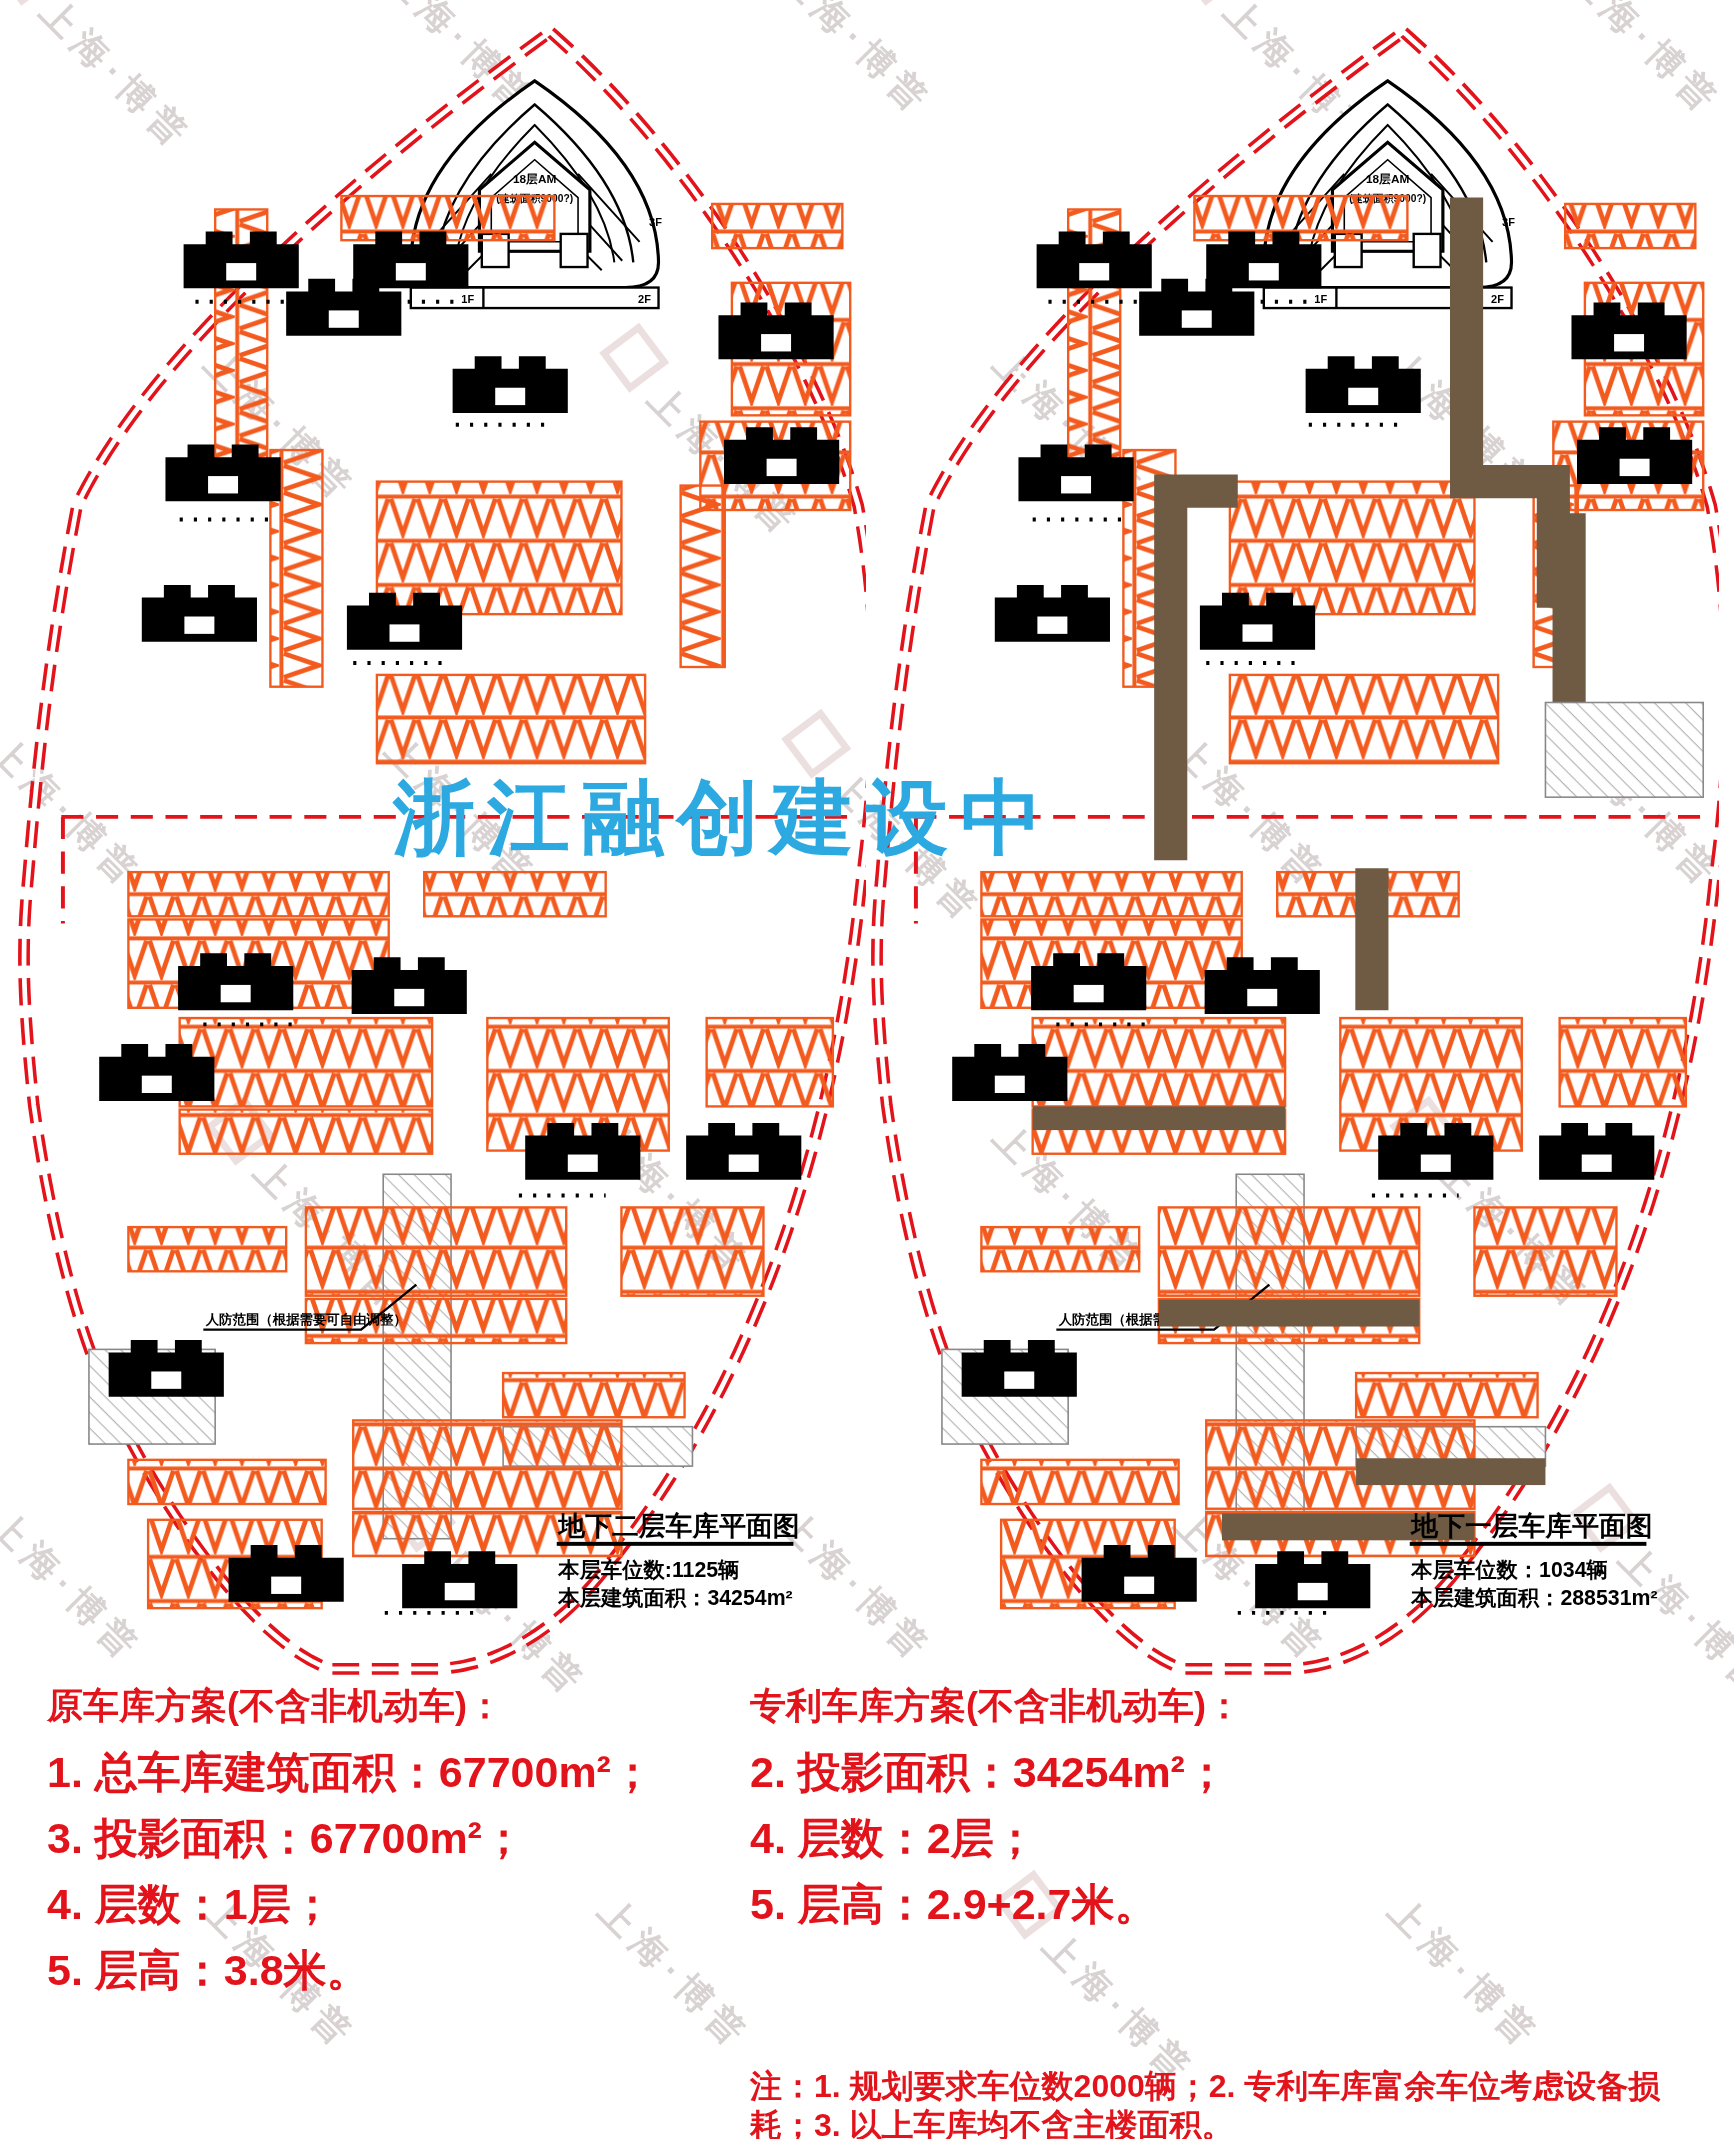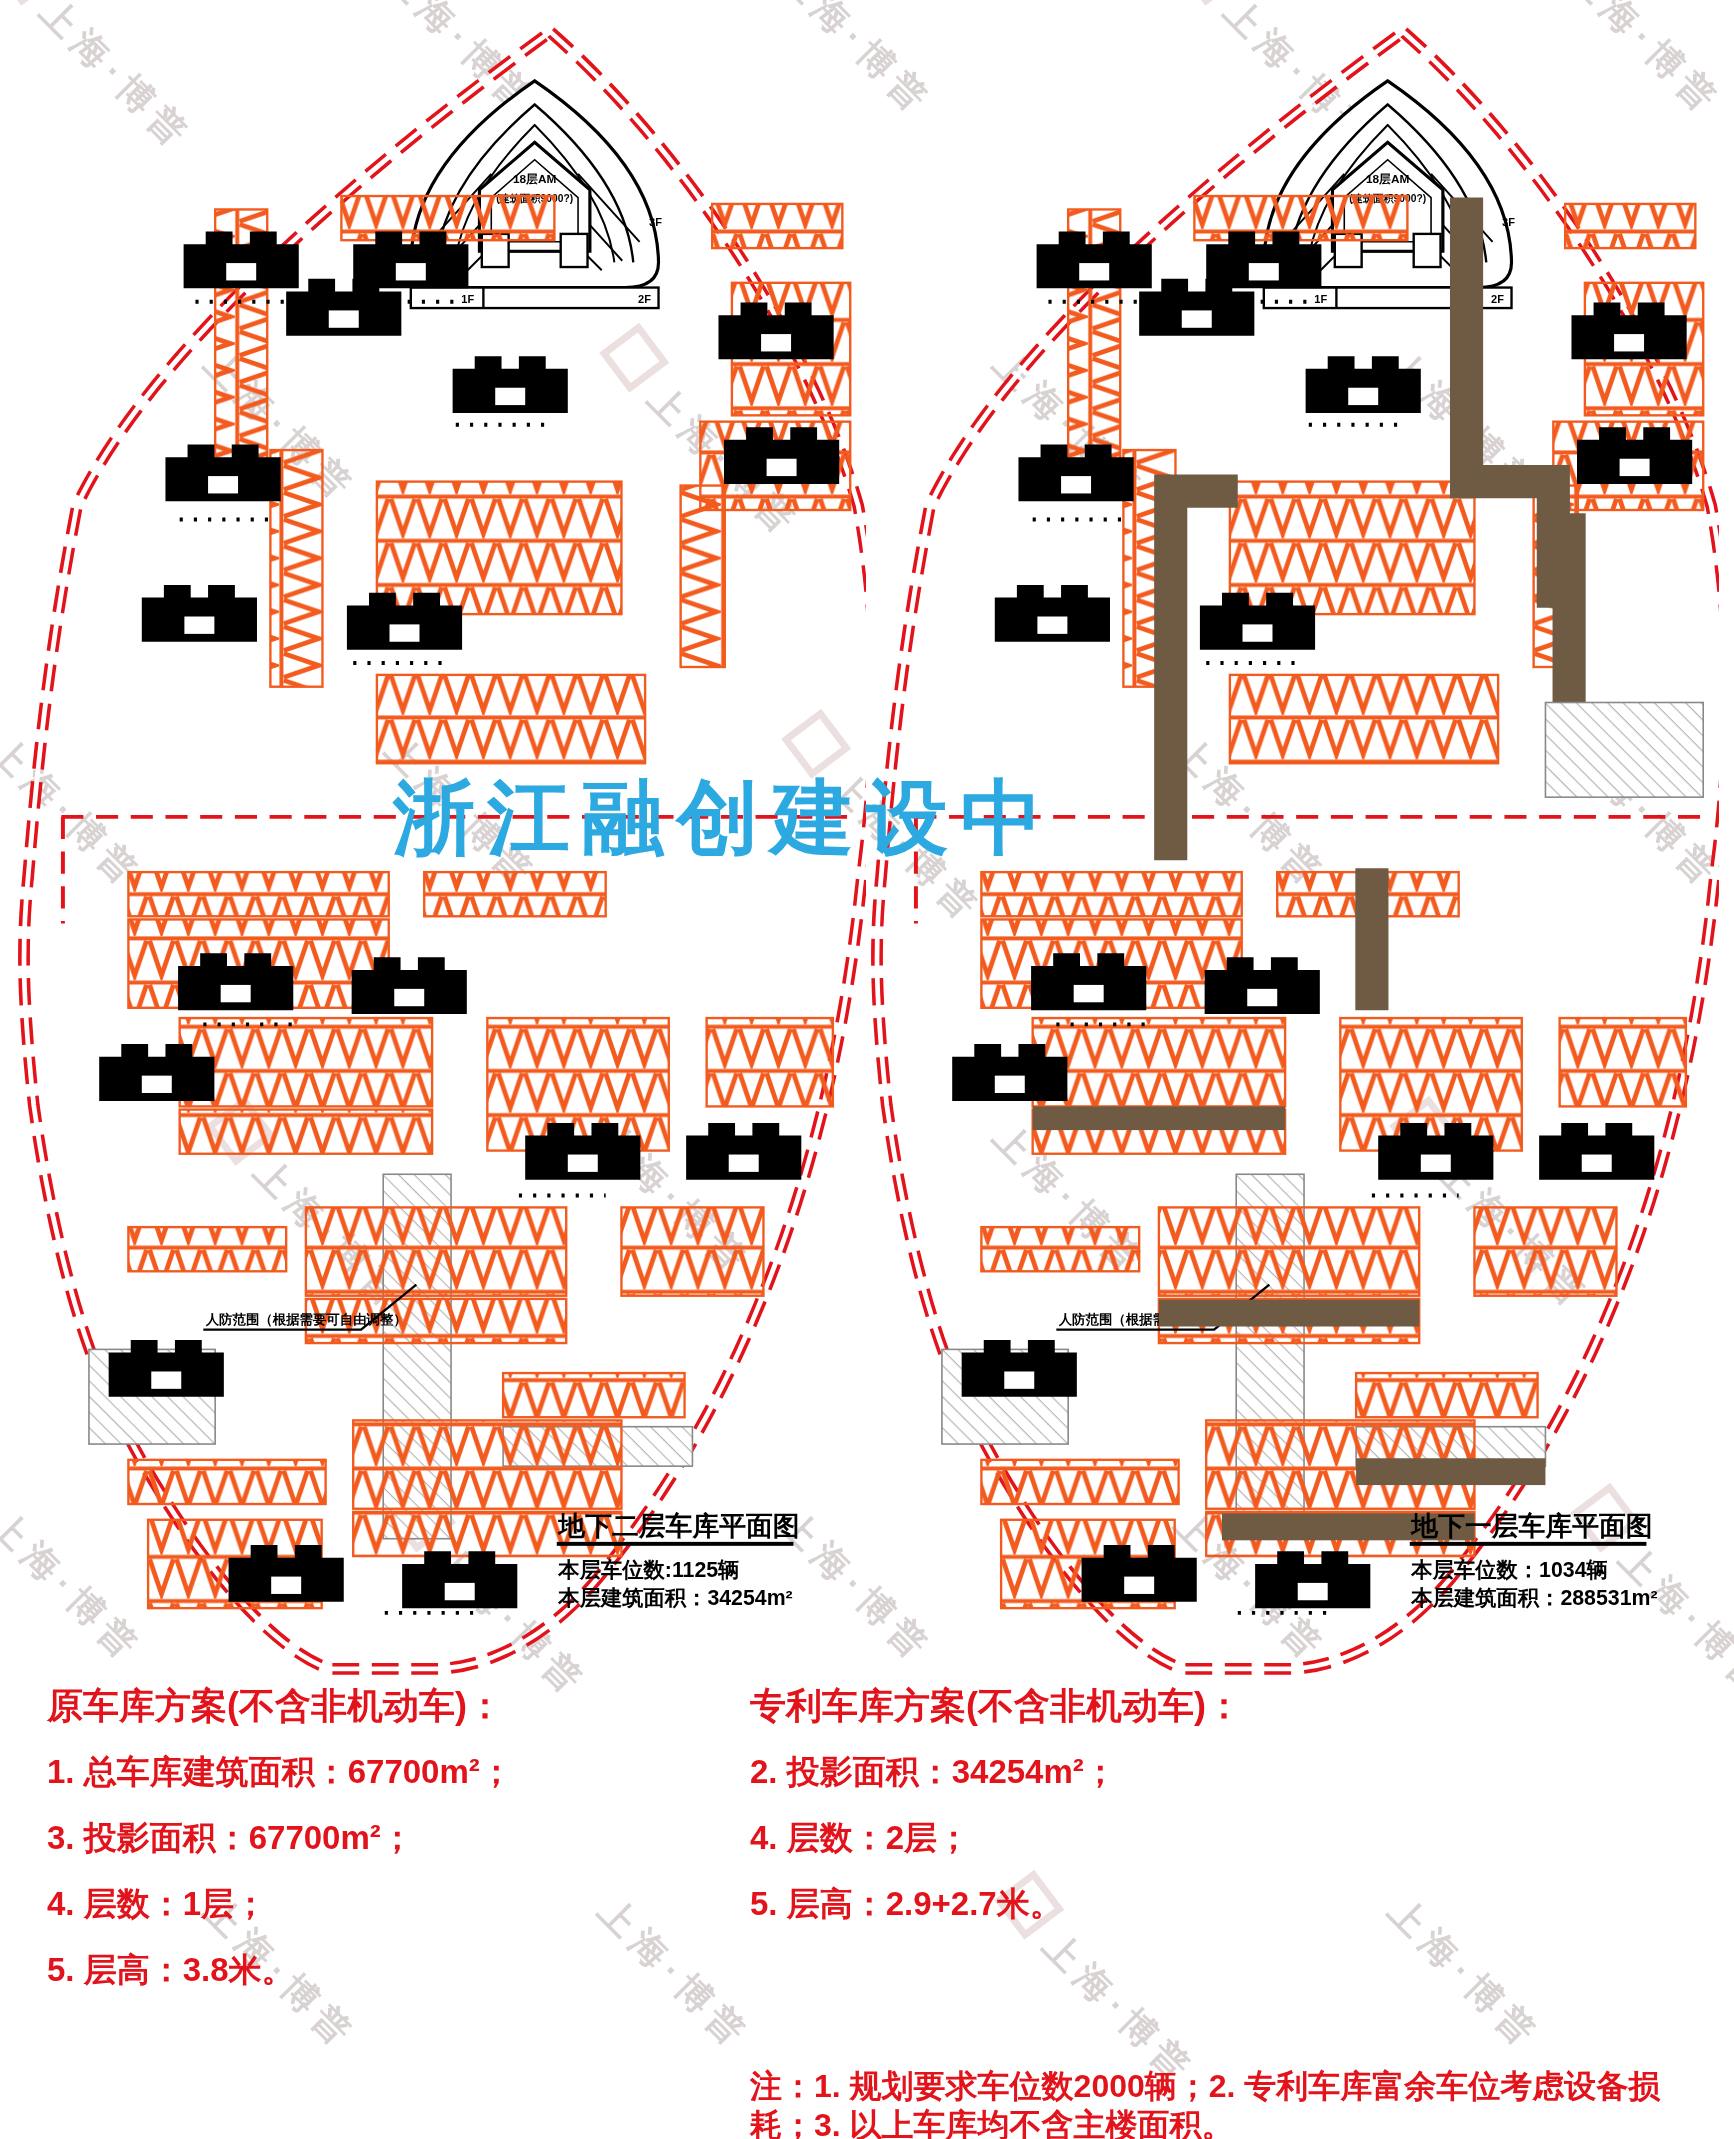--- a/index.html
+++ b/index.html
@@ -26,21 +26,21 @@
   .ann{font:bold 17px "Liberation Sans","DejaVu Sans",sans-serif;fill:#000;}
   .twr1{font:bold 15px "Liberation Sans","DejaVu Sans",sans-serif;fill:#000;text-anchor:middle;}
   .twr2{font:bold 13px "Liberation Sans","DejaVu Sans",sans-serif;fill:#000;text-anchor:middle;}
   .flr{font:bold 14px "Liberation Sans","DejaVu Sans",sans-serif;fill:#000;}
   
   .blue-overlay{position:absolute;left:393px;top:764px;z-index:5;color:#2ca9e1;
       font-size:82px;font-weight:bold;letter-spacing:12.6px;white-space:nowrap;}
   
   .scheme{position:absolute;z-index:4;color:#e2131a;font-weight:bold;}
   .scheme .head{font-size:36px;line-height:66px;white-space:nowrap;}
-  .scheme .item{font-size:33px;line-height:66px;white-space:nowrap;}
+  .scheme .item{font-size:43px;line-height:66px;white-space:nowrap;}
   #scheme-left{left:47px;top:1673px;}
   #scheme-right{left:750px;top:1673px;}
   .note{position:absolute;left:750px;top:2067px;z-index:4;color:#e2131a;font-weight:bold;
       font-size:32px;line-height:39px;white-space:nowrap;}
 </style>
 </head>
 <body>
 
 <div class="canvas">
 

